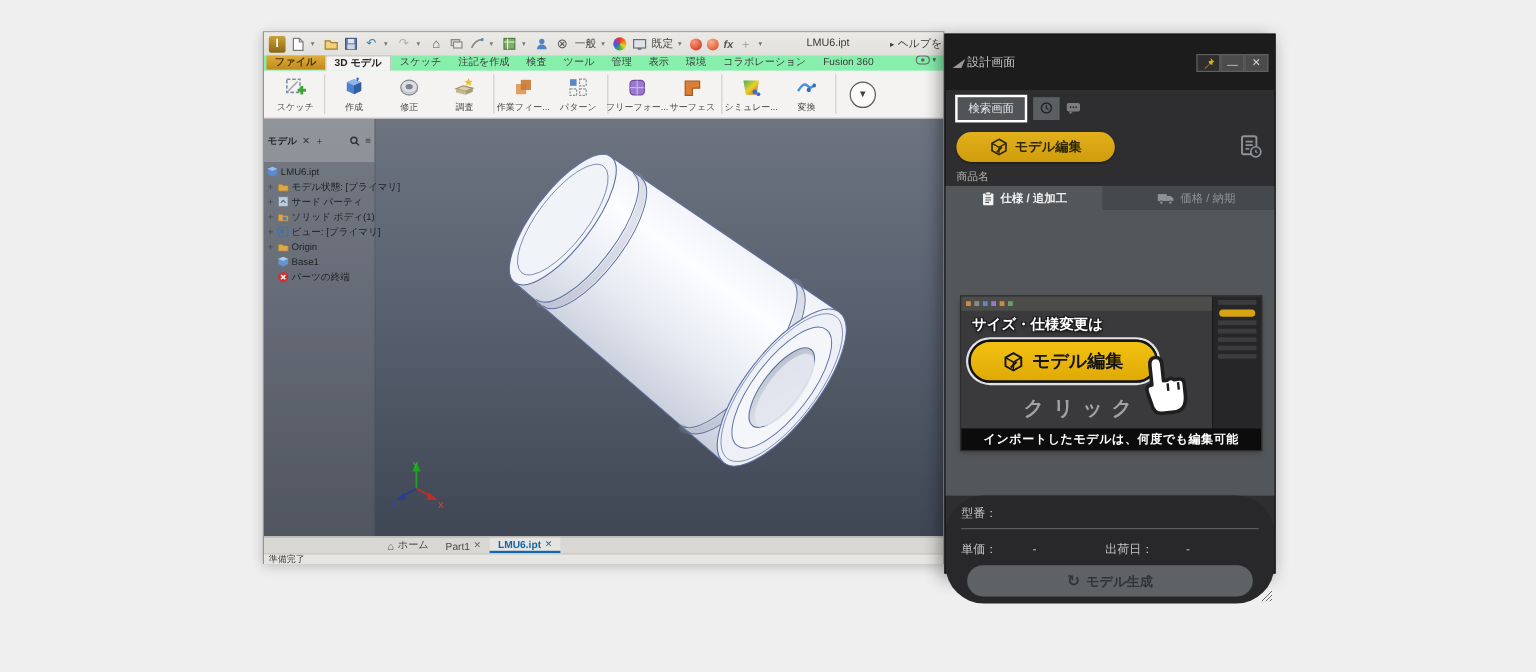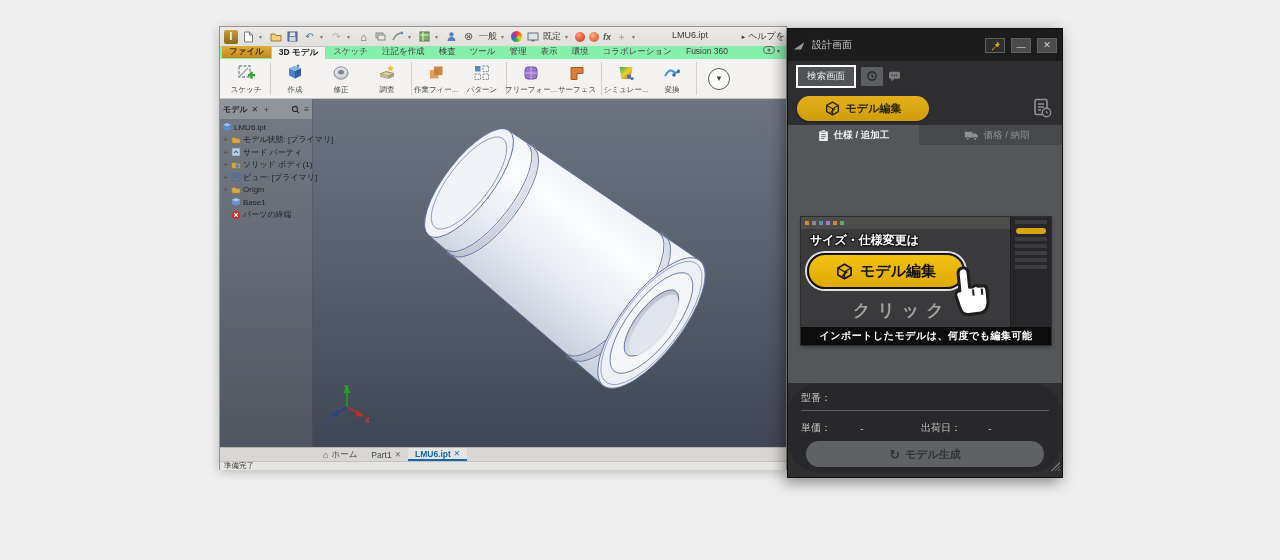--- a/index.html
+++ b/index.html
@@ -59,21 +59,21 @@
   .inv-viewport{
     left:0;top:72px;width:566px;height:348px;
     background:linear-gradient(#6d7480,#596170 45%,#3f4653);
     overflow:hidden;
   }
 
   
   .browser{left:0;top:0;width:92px;height:348px;background:rgba(150,150,146,.20);border-right:1px solid rgba(40,40,40,.25);}
   .browser-head{
     height:12px;background:rgba(190,192,194,.38);display:flex;align-items:center;gap:4px;
-    padding:4px 3px;font-size:8px;color:#24262a;font-weight:bold;
+    padding:12px 3px;font-size:8px;color:#24262a;font-weight:bold;
   }
   .bh-x{font-weight:normal;font-size:8px;color:#333;}
   .bh-sp{flex:1;}
   .tree{padding-top:2px;font-size:8px;color:#1d2024;}
   .trow{height:12.5px;display:flex;align-items:center;gap:2px;padding-left:2px;white-space:nowrap;}
   .texp{width:7px;color:#46484c;font-size:8px;text-align:center;flex:0 0 auto;}
   .tico{width:10px;height:10px;flex:0 0 auto;}
 
   
   .inv-doctabs{
@@ -88,21 +88,21 @@
     left:0;top:434px;width:566px;height:9px;background:#e7e5e1;border-top:1px solid #c4c2be;
     font-size:7.5px;color:#3a3a3a;display:flex;align-items:center;padding-left:4px;box-sizing:border-box;
   }
 
   
   .mp{
     left:787px;top:28px;width:276px;height:450px;background:#2e2e30;
     border:1px solid #101010;box-sizing:border-box;box-shadow:-3px 4px 14px rgba(0,0,0,.45);
     color:#ddd;
   }
-  .mp-title{height:22px;background:#1c1c1c;display:flex;align-items:center;gap:6px;padding:5px 5px;}
+  .mp-title{height:22px;background:#1c1c1c;display:flex;align-items:center;padding:12px 5px;}
   .mp-title .t{font-size:10px;color:#c8c8c8;}
   .mp-sp{flex:1;}
   .mp-winbtn{width:20px;height:15px;background:#4b4b4b;border:1px solid #5f5f5f;display:flex;align-items:center;justify-content:center;color:#d5d5d5;font-size:9px;box-sizing:border-box;}
   .mp-winbtn.pin{background:#2e2e2e;}
   .mp-search{height:30px;display:flex;align-items:center;gap:5px;padding:0 8px;}
   .mp-searchbtn{height:19px;padding:0 9px;background:#515457;border:2px solid #ffffff;color:#e8e8e8;font-size:9.5px;display:flex;align-items:center;}
   .mp-inputwrap{flex:1;height:19px;background:#242426;border:1px solid #565656;display:flex;align-items:stretch;box-sizing:border-box;}
   .mp-input{flex:1;background:transparent;border:none;outline:none;color:#cfcfcf;font-size:9.5px;padding:0 5px;min-width:0;font-family:inherit;}
   .mp-input::placeholder{color:#8f8f8f;}
   .mp-magbtn{width:22px;display:flex;align-items:center;justify-content:center;color:#e8e8e8;border-left:1px solid #444;}
@@ -593,20 +593,23 @@
     <span class="mp-docico">
       <svg width="22" height="22" viewBox="0 0 22 22">
           <rect x="4" y="2.5" width="12" height="15" rx="1.5" fill="none" stroke="currentColor" stroke-width="1.6"></rect>
           <path d="M7 7h6M7 10h6M7 13h3" stroke="currentColor" stroke-width="1.4"></path>
           <circle cx="15.5" cy="15.5" r="4.2" fill="#2e2e30" stroke="currentColor" stroke-width="1.4"></circle>
           <path d="M15.5 13.7v1.8l1.3.8" fill="none" stroke="currentColor" stroke-width="1.1"></path>
         </svg>
     </span>
   </div>
 
+  <div class="mp-product">
+    <span>商品名</span>
+  </div>
 
   <div class="mp-tabs">
     <div class="mp-tab on">
       <svg width="11" height="13" viewBox="0 0 14 16">
           <rect x="1.5" y="2.5" width="11" height="12.5" rx="1" fill="#f2f2f2"></rect>
           <rect x="4.5" y="1" width="5" height="3" rx="0.8" fill="#f2f2f2" stroke="#54575a" stroke-width="0.8"></rect>
           <path d="M4 7h6M4 9.5h6M4 12h4" stroke="#54575a" stroke-width="1.1"></path>
         </svg>
       <span>仕様 / 追加工</span>
     </div>

